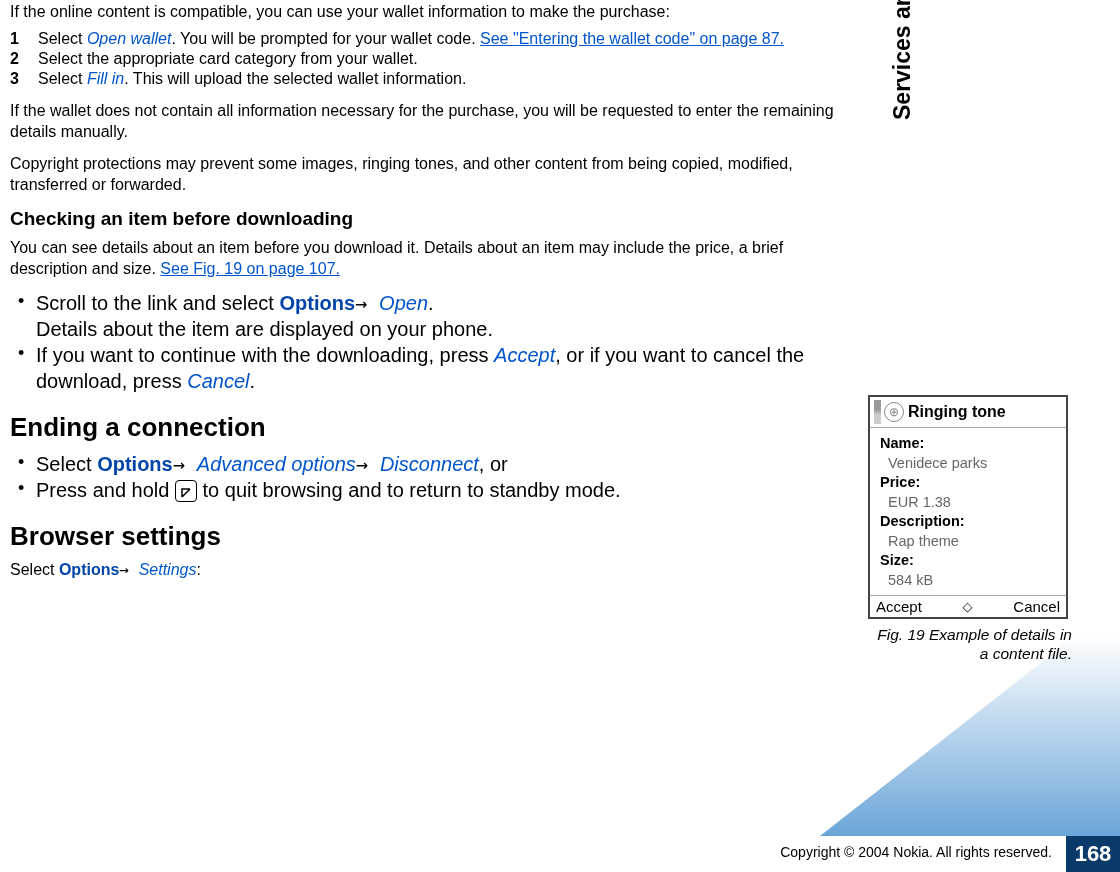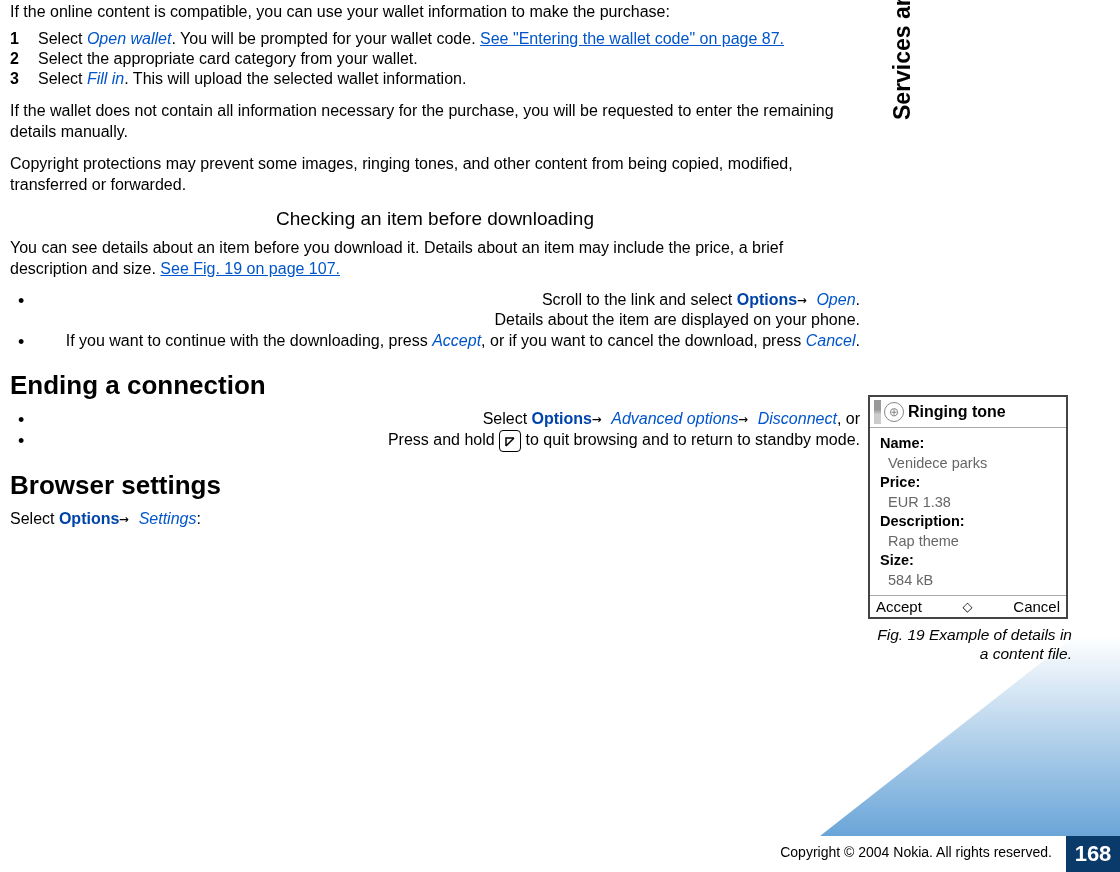--- a/index.html
+++ b/index.html
@@ -32,39 +32,37 @@
     .numbered-item .num {
       position: absolute;
       left: 0;
       font-weight: bold;
     }
     .italic-action { font-style: italic; color: #0055cc; }
     .link-underline { text-decoration: underline; color: #0055cc; }
     .para { font-size: 16px; margin-bottom: 12px; line-height: 1.3; }
     h3.subheading {
       font-size: 19px;
-      font-weight: normal;
+      font-weight: bold;
       margin-bottom: 8px;
       margin-top: 2px;
-      text-align: center;
     }
     h2.section-heading {
       font-size: 26px;
       font-weight: bold;
       margin-top: 18px;
       margin-bottom: 8px;
     }
     .bullet-list { margin-left: 4px; margin-bottom: 6px; }
     .bullet-item {
-      font-size: 16px;
+      font-size: 20px;
       line-height: 1.3;
       padding-left: 22px;
       position: relative;
       margin-bottom: 0px;
-      text-align: right;
     }
     .bullet-item::before {
       content: "•";
       position: absolute;
       left: 4px;
       font-size: 18px;
     }
     .bluebold { color: #0044aa; font-weight: bold; }
     .arrow { font-family: monospace; }
     .end-key {

